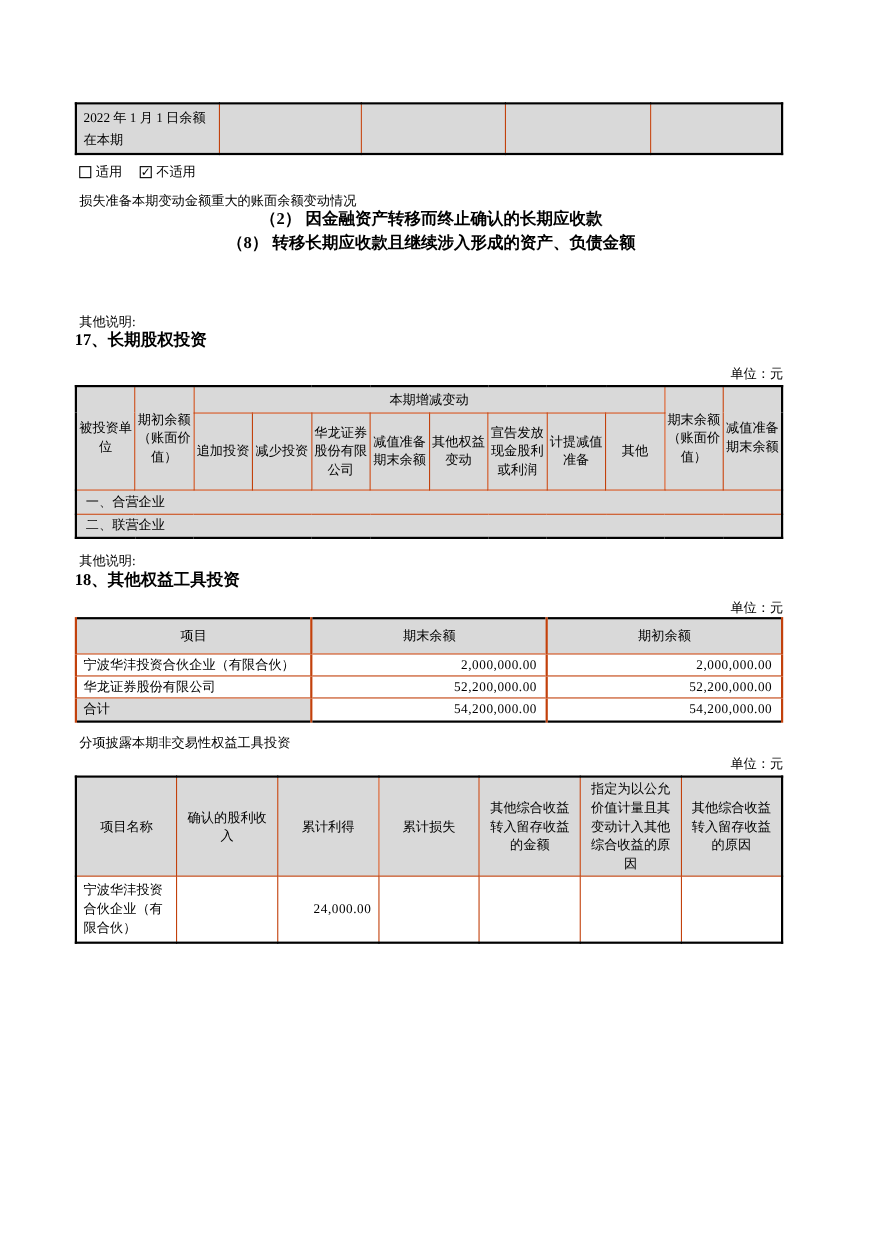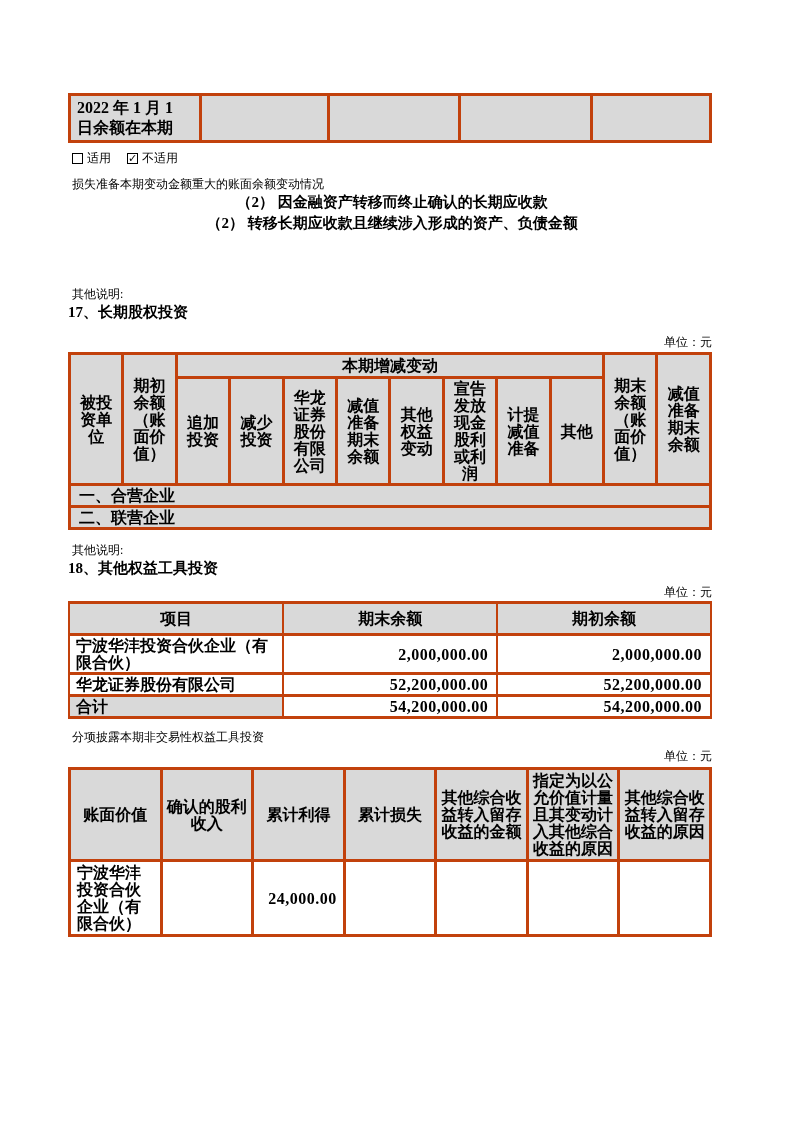--- a/index.html
+++ b/index.html
@@ -42,22 +42,22 @@
   .other-note { margin-top:52px; }
   h3.num-heading { font-size:15px; line-height:21px; font-weight:bold; margin:0; }
   .h17 { margin-top:46px; }
   .h18 { margin-top:58px; }
   .unit-line { text-align:right; font-size:12px; line-height:14px; }
   .u17 { margin-top:12px; }
   .u18 { margin-top:6px; }
   .u-nt { margin-top:4px; }
 
   table { border-collapse:collapse; width:100%; table-layout:fixed; }
-  td, th { border:3px solid #c2410c; font-weight:bold; vertical-align:middle;
-           font-size:16px; line-height:17px; padding:1px 3px; overflow:hidden; }
+  td, th { border:1px solid #c2410c; font-weight:normal; vertical-align:middle;
+           font-size:12px; line-height:17px; padding:1px 3px; overflow:hidden; }
   .shaded { background:#d9d9d9; }
 
   
   .loss-table { margin-top:0; border:2px solid #000; }
   .loss-table td { height:46px; }
   .loss-table .label-cell { text-align:left; padding:2px 6px; line-height:20px; }
 
   
   .t17 { margin-top:3px; border:2px solid #000; }
   .t17 td { text-align:center; padding:1px 2px; }
@@ -113,21 +113,21 @@
       <span>适用</span>
       <span class="cb-gap"></span>
       <span class="cb checked"></span>
       <span>不适用</span>
     </p>
 
     <p class="body-text note-line">损失准备本期变动金额重大的账面余额变动情况</p>
 
     <h3 class="sub-heading h2">（2） 因金融资产转移而终止确认的长期应收款</h3>
 
-    <h3 class="sub-heading h3">（2） 转移长期应收款且继续涉入形成的资产、负债金额</h3>
+    <h3 class="sub-heading h3">（8） 转移长期应收款且继续涉入形成的资产、负债金额</h3>
 
     <p class="body-text other-note">其他说明:</p>
 
     <h3 class="num-heading h17">17、长期股权投资</h3>
 
     <p class="unit-line u17">单位：元</p>
 
     <table class="t17">
       <colgroup>
         <col>
@@ -215,21 +215,21 @@
         <col>
           <col>
           <col>
           <col>
           <col>
           <col>
           <col>
       </colgroup>
       <tbody>
           <tr class="hrow">
-        <td class="shaded">账面价值</td>
+        <td class="shaded">项目名称</td>
         <td class="shaded">确认的股利收入</td>
         <td class="shaded">累计利得</td>
         <td class="shaded">累计损失</td>
         <td class="shaded">其他综合收益转入留存收益的金额</td>
         <td class="shaded">指定为以公允价值计量且其变动计入其他综合收益的原因</td>
         <td class="shaded">其他综合收益转入留存收益的原因</td>
       </tr>
       <tr class="drow">
         <td class="name">宁波华沣投资合伙企业（有限合伙）</td>
         <td></td>

